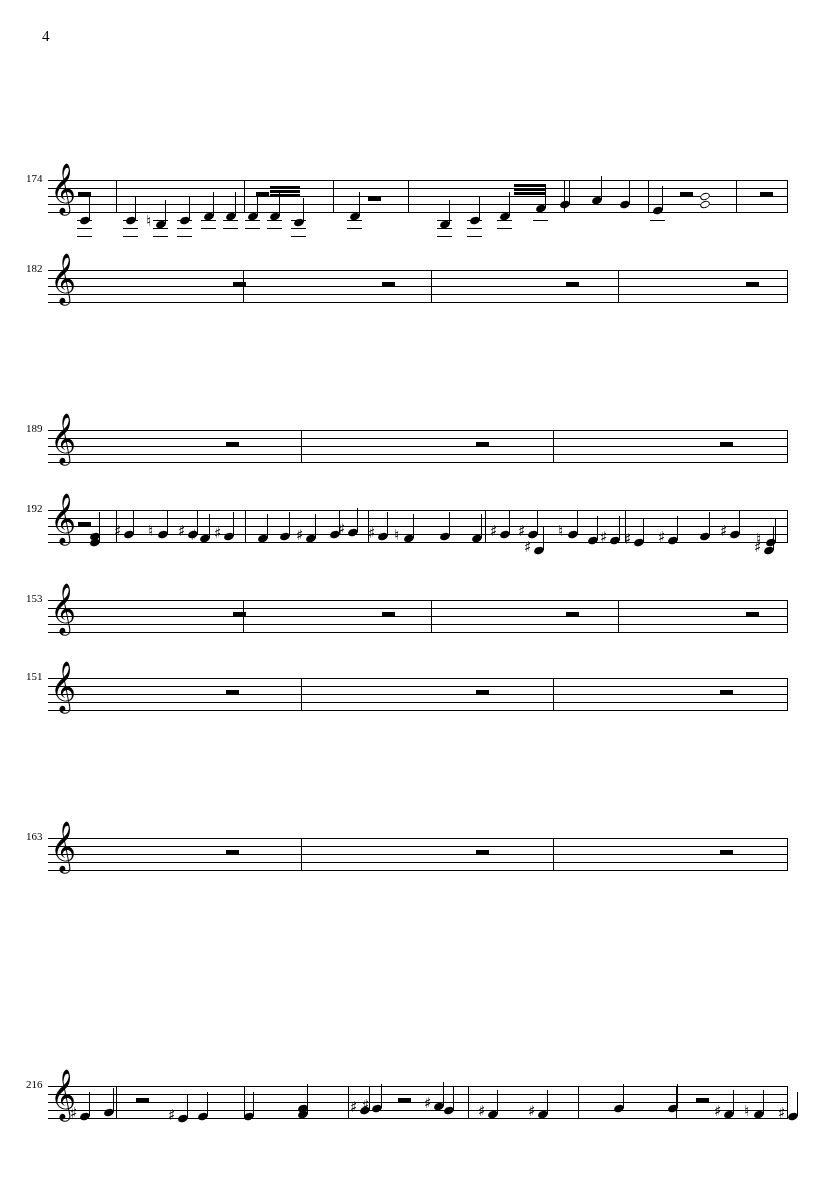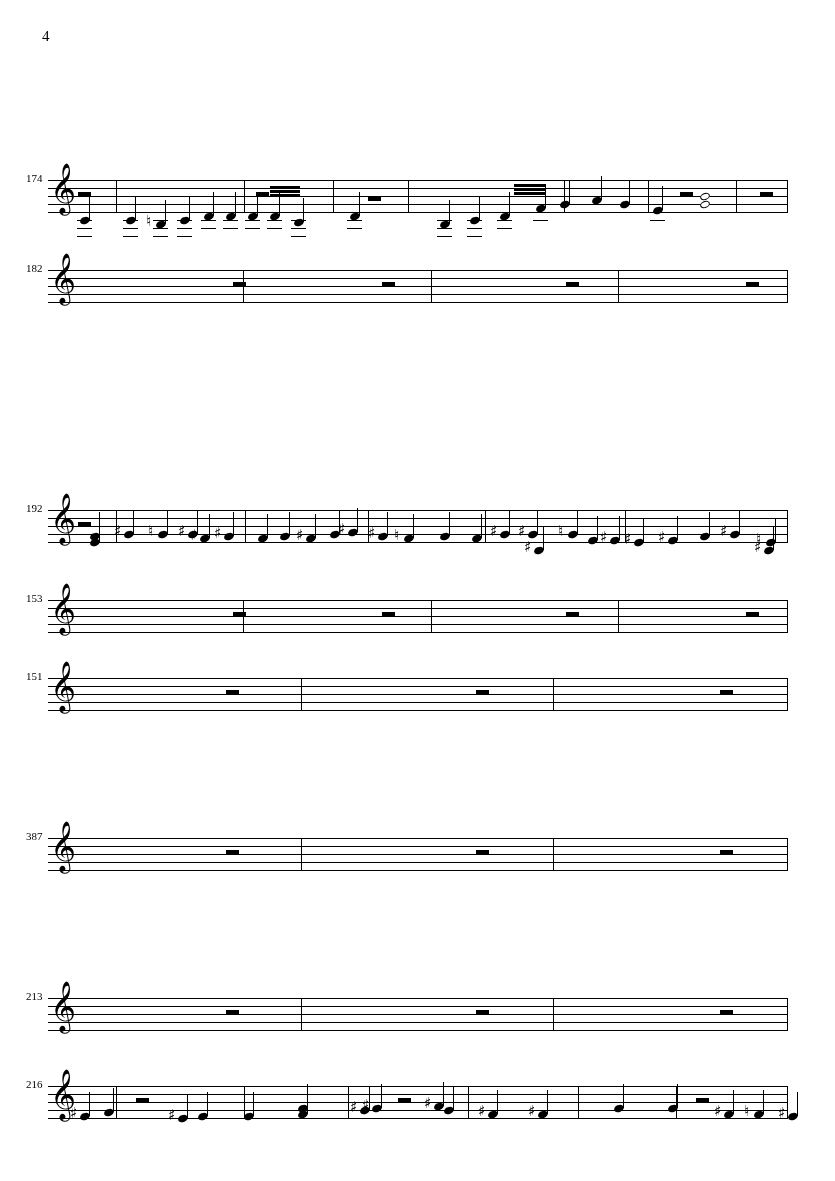--- a/index.html
+++ b/index.html
@@ -196,20 +196,37 @@
       <div class="barline" style="left:383px"></div>
     <div class="barline" style="left:570px"></div>
       <div class="endbar" style="left:739px"></div>
     <div class="rest" style="left:185px;top:12px"></div>
     <div class="rest" style="left:334px;top:12px"></div>
     <div class="rest" style="left:518px;top:12px"></div>
     <div class="rest" style="left:698px;top:12px"></div>
   </div>
 
 
+  <div class="system" style="top:430px">
+    <span class="measure-num">189</span>
+    <span class="clef">𝄞</span>
+    <div class="staff">
+      <div class="line"></div>
+        <div class="line"></div>
+        <div class="line"></div>
+        <div class="line"></div>
+        <div class="line"></div>
+    </div>
+    <div class="barline" style="left:253px"></div>
+      <div class="barline" style="left:505px"></div>
+    <div class="endbar" style="left:739px"></div>
+    <div class="rest" style="left:178px;top:12px"></div>
+    <div class="rest" style="left:428px;top:12px"></div>
+    <div class="rest" style="left:672px;top:12px"></div>
+  </div>
 
   <div class="system" style="top:510px">
     <span class="measure-num">192</span>
     <span class="clef">𝄞</span>
     <div class="staff">
       <div class="line"></div>
         <div class="line"></div>
         <div class="line"></div>
         <div class="line"></div>
         <div class="line"></div>
@@ -389,55 +406,38 @@
     <div class="barline" style="left:253px"></div>
       <div class="barline" style="left:505px"></div>
     <div class="endbar" style="left:739px"></div>
     <div class="rest" style="left:178px;top:12px"></div>
     <div class="rest" style="left:428px;top:12px"></div>
     <div class="rest" style="left:672px;top:12px"></div>
   </div>
 
 
   <div class="system" style="top:838px">
-    <span class="measure-num">387</span>
+    <span class="measure-num">163</span>
     <span class="clef">𝄞</span>
     <div class="staff">
       <div class="line"></div>
         <div class="line"></div>
         <div class="line"></div>
         <div class="line"></div>
         <div class="line"></div>
     </div>
     <div class="barline" style="left:253px"></div>
       <div class="barline" style="left:505px"></div>
     <div class="endbar" style="left:739px"></div>
     <div class="rest" style="left:178px;top:12px"></div>
     <div class="rest" style="left:428px;top:12px"></div>
     <div class="rest" style="left:672px;top:12px"></div>
   </div>
 
 
-  <div class="system" style="top:998px">
-    <span class="measure-num">213</span>
-    <span class="clef">𝄞</span>
-    <div class="staff">
-      <div class="line"></div>
-        <div class="line"></div>
-        <div class="line"></div>
-        <div class="line"></div>
-        <div class="line"></div>
-    </div>
-    <div class="barline" style="left:253px"></div>
-      <div class="barline" style="left:505px"></div>
-    <div class="endbar" style="left:739px"></div>
-    <div class="rest" style="left:178px;top:12px"></div>
-    <div class="rest" style="left:428px;top:12px"></div>
-    <div class="rest" style="left:672px;top:12px"></div>
-  </div>
 
   <div class="system" style="top:1086px">
     <span class="measure-num">216</span>
     <span class="clef">𝄞</span>
     <div class="staff">
       <div class="line"></div>
         <div class="line"></div>
         <div class="line"></div>
         <div class="line"></div>
         <div class="line"></div>

